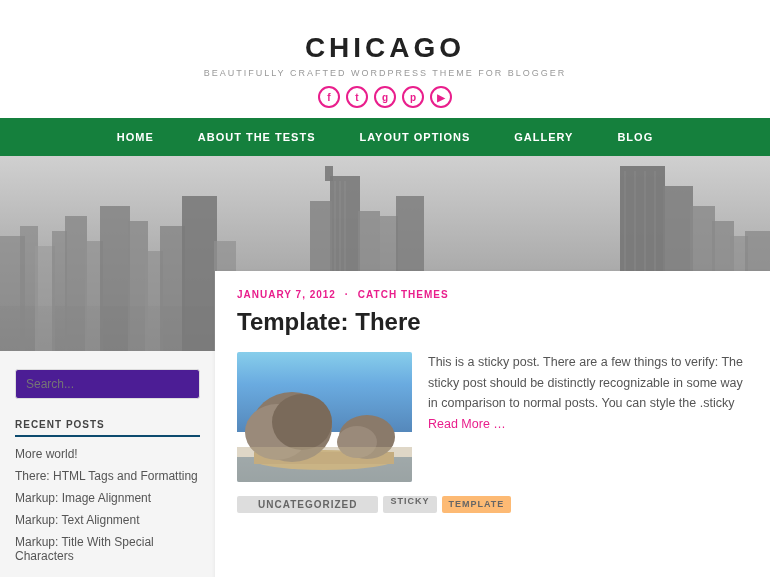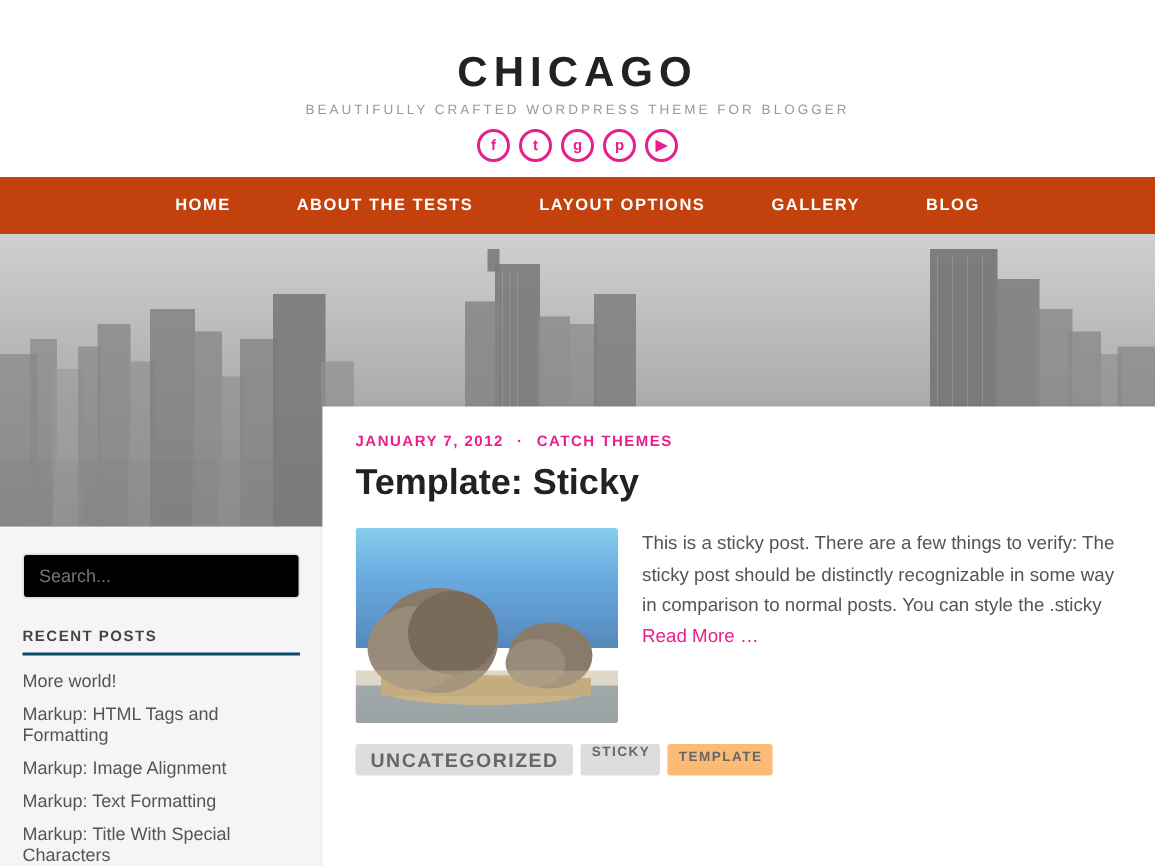--- a/index.html
+++ b/index.html
@@ -13,21 +13,21 @@
   <p style="font-size:9px;letter-spacing:2px;color:#999;margin-top:4px;font-family:Arial,sans-serif;">BEAUTIFULLY CRAFTED WORDPRESS THEME FOR BLOGGER</p>
   <div style="display:flex;justify-content:center;gap:6px;margin-top:8px;">
     <span style="width:22px;height:22px;border-radius:50%;border:2px solid #e91e8c;display:flex;align-items:center;justify-content:center;color:#e91e8c;font-size:10px;cursor:pointer;font-weight:bold;">f</span>
     <span style="width:22px;height:22px;border-radius:50%;border:2px solid #e91e8c;display:flex;align-items:center;justify-content:center;color:#e91e8c;font-size:10px;cursor:pointer;font-weight:bold;">t</span>
     <span style="width:22px;height:22px;border-radius:50%;border:2px solid #e91e8c;display:flex;align-items:center;justify-content:center;color:#e91e8c;font-size:10px;cursor:pointer;font-weight:bold;">g</span>
     <span style="width:22px;height:22px;border-radius:50%;border:2px solid #e91e8c;display:flex;align-items:center;justify-content:center;color:#e91e8c;font-size:10px;cursor:pointer;font-weight:bold;">p</span>
     <span style="width:22px;height:22px;border-radius:50%;border:2px solid #e91e8c;display:flex;align-items:center;justify-content:center;color:#e91e8c;font-size:10px;cursor:pointer;font-weight:bold;">▶</span>
   </div>
 </header>
 
-<nav style="background:#c2410c;display:flex;justify-content:center;">
+<nav style="background:#15803d;display:flex;justify-content:center;">
   <span style="color:#fff;font-size:11px;font-weight:bold;letter-spacing:1px;padding:13px 22px;cursor:pointer;text-transform:uppercase;">HOME</span>
   <span style="color:#fff;font-size:11px;font-weight:bold;letter-spacing:1px;padding:13px 22px;cursor:pointer;text-transform:uppercase;">ABOUT THE TESTS</span>
   <span style="color:#fff;font-size:11px;font-weight:bold;letter-spacing:1px;padding:13px 22px;cursor:pointer;text-transform:uppercase;">LAYOUT OPTIONS</span>
   <span style="color:#fff;font-size:11px;font-weight:bold;letter-spacing:1px;padding:13px 22px;cursor:pointer;text-transform:uppercase;">GALLERY</span>
   <span style="color:#fff;font-size:11px;font-weight:bold;letter-spacing:1px;padding:13px 22px;cursor:pointer;text-transform:uppercase;">BLOG</span>
 </nav>
 
 <div style="width:100%;height:195px;overflow:hidden;position:relative;background:#a0a0a0;">
   <svg viewBox="0 0 770 195" xmlns="http://www.w3.org/2000/svg" style="width:100%;height:100%;position:absolute;top:0;left:0;">
 
@@ -78,40 +78,40 @@
     <line x1="625" y1="15" x2="625" y2="195" stroke="#fff" stroke-width="0.5" opacity="0.2"></line>
     <line x1="635" y1="15" x2="635" y2="195" stroke="#fff" stroke-width="0.5" opacity="0.2"></line>
     <line x1="645" y1="15" x2="645" y2="195" stroke="#fff" stroke-width="0.5" opacity="0.2"></line>
     <line x1="655" y1="15" x2="655" y2="195" stroke="#fff" stroke-width="0.5" opacity="0.2"></line>
   </svg>
 </div>
 
 <div style="display:flex;background:#f5f5f5;min-height:280px;">
 
   <aside style="width:215px;min-width:215px;padding:18px 15px;background:#f5f5f5;">
-    <input type="text" style="width: 100%; padding: 7px 10px; border: 1px solid rgb(221, 221, 221); border-radius: 3px; font-size: 12px; color: rgb(153, 153, 153); background: #000000; outline: none;" placeholder="Search...">
+    <input type="text" style="width: 100%; padding: 7px 10px; border: 1px solid rgb(221, 221, 221); border-radius: 3px; font-size: 12px; color: rgb(153, 153, 153); background: #4c1d95; outline: none;" placeholder="Search...">
     <div style="margin-top:20px;">
       <div style="font-size:10px;font-weight:bold;letter-spacing:1px;color:#444;margin-bottom:10px;text-transform:uppercase;border-bottom:2px solid #0c4a6e;padding-bottom:5px;">RECENT POSTS</div>
       <a style="display:block;font-size:12px;color:#555;margin-bottom:8px;cursor:pointer;text-decoration:none;">More world!</a>
-      <a style="display:block;font-size:12px;color:#555;margin-bottom:8px;cursor:pointer;text-decoration:none;">Markup: HTML Tags and Formatting</a>
+      <a style="display:block;font-size:12px;color:#555;margin-bottom:8px;cursor:pointer;text-decoration:none;">There: HTML Tags and Formatting</a>
       <a style="display:block;font-size:12px;color:#555;margin-bottom:8px;cursor:pointer;text-decoration:none;">Markup: Image Alignment</a>
-      <a style="display:block;font-size:12px;color:#555;margin-bottom:8px;cursor:pointer;text-decoration:none;">Markup: Text Formatting</a>
+      <a style="display:block;font-size:12px;color:#555;margin-bottom:8px;cursor:pointer;text-decoration:none;">Markup: Text Alignment</a>
       <a style="display:block;font-size:12px;color:#555;margin-bottom:8px;cursor:pointer;text-decoration:none;">Markup: Title With Special Characters</a>
     </div>
   </aside>
 
   <main style="flex:1;background:#fff;padding:18px 22px 18px;margin-top:-80px;position:relative;z-index:10;box-shadow:0 1px 4px rgba(0,0,0,0.07);">
 
     <div style="font-size:10px;font-weight:bold;letter-spacing:1px;color:#e91e8c;text-transform:uppercase;margin-bottom:8px;">
       <span>JANUARY 7, 2012</span>
       <span style="margin:0 5px;">·</span>
       <span>CATCH THEMES</span>
     </div>
 
-    <h2 style="font-size:24px;font-weight:bold;color:#222;margin-bottom:16px;font-family:Arial,sans-serif;">Template: Sticky</h2>
+    <h2 style="font-size:24px;font-weight:bold;color:#222;margin-bottom:16px;font-family:Arial,sans-serif;">Template: There</h2>
 
     <div style="display:flex;gap:16px;margin-bottom:14px;">
 
       <div style="width:175px;min-width:175px;height:130px;overflow:hidden;border-radius:2px;">
         <svg viewBox="0 0 175 130" xmlns="http://www.w3.org/2000/svg" style="width:100%;height:100%;">
           <defs>
             <linearGradient id="imgSky" x1="0" y1="0" x2="0" y2="1">
               <stop offset="0%" stop-color="#87CEEB"></stop>
               <stop offset="40%" stop-color="#6aabe0"></stop>
               <stop offset="100%" stop-color="#5588bb"></stop>
@@ -140,18 +140,18 @@
         </svg>
       </div>
 
       <div style="font-size:12.5px;color:#555;line-height:1.65;flex:1;">
         <span>This is a sticky post. There are a few things to verify: The sticky post should be distinctly recognizable in some way in comparison to normal posts. You can style the .sticky</span>
         <span style="color:#e91e8c;cursor:pointer;"> Read More …</span>
       </div>
     </div>
 
     <div style="display:flex;gap:5px;margin-top:10px;">
-      <span style="background:#ddd;color:#666;font-size:13px;font-weight:bold;letter-spacing:1px;padding:3px 10px;border-radius:2px;text-transform:uppercase;cursor:pointer;">UNCATEGORIZED</span>
+      <span style="background:#ddd;color:#666;font-size:10px;font-weight:bold;letter-spacing:1px;padding:3px 21px;border-radius:2px;text-transform:uppercase;cursor:pointer;">UNCATEGORIZED</span>
       <span style="background:#ddd;color:#666;font-size:9px;font-weight:bold;letter-spacing:1px;padding:0 7px;border-radius:2px;text-transform:uppercase;cursor:pointer;">STICKY</span>
       <span style="background:#fdba74;color:#666;font-size:9px;font-weight:bold;letter-spacing:1px;padding:3px 7px;border-radius:2px;text-transform:uppercase;cursor:pointer;">TEMPLATE</span>
     </div>
   </main>
 </div>
 
 </body></html>

